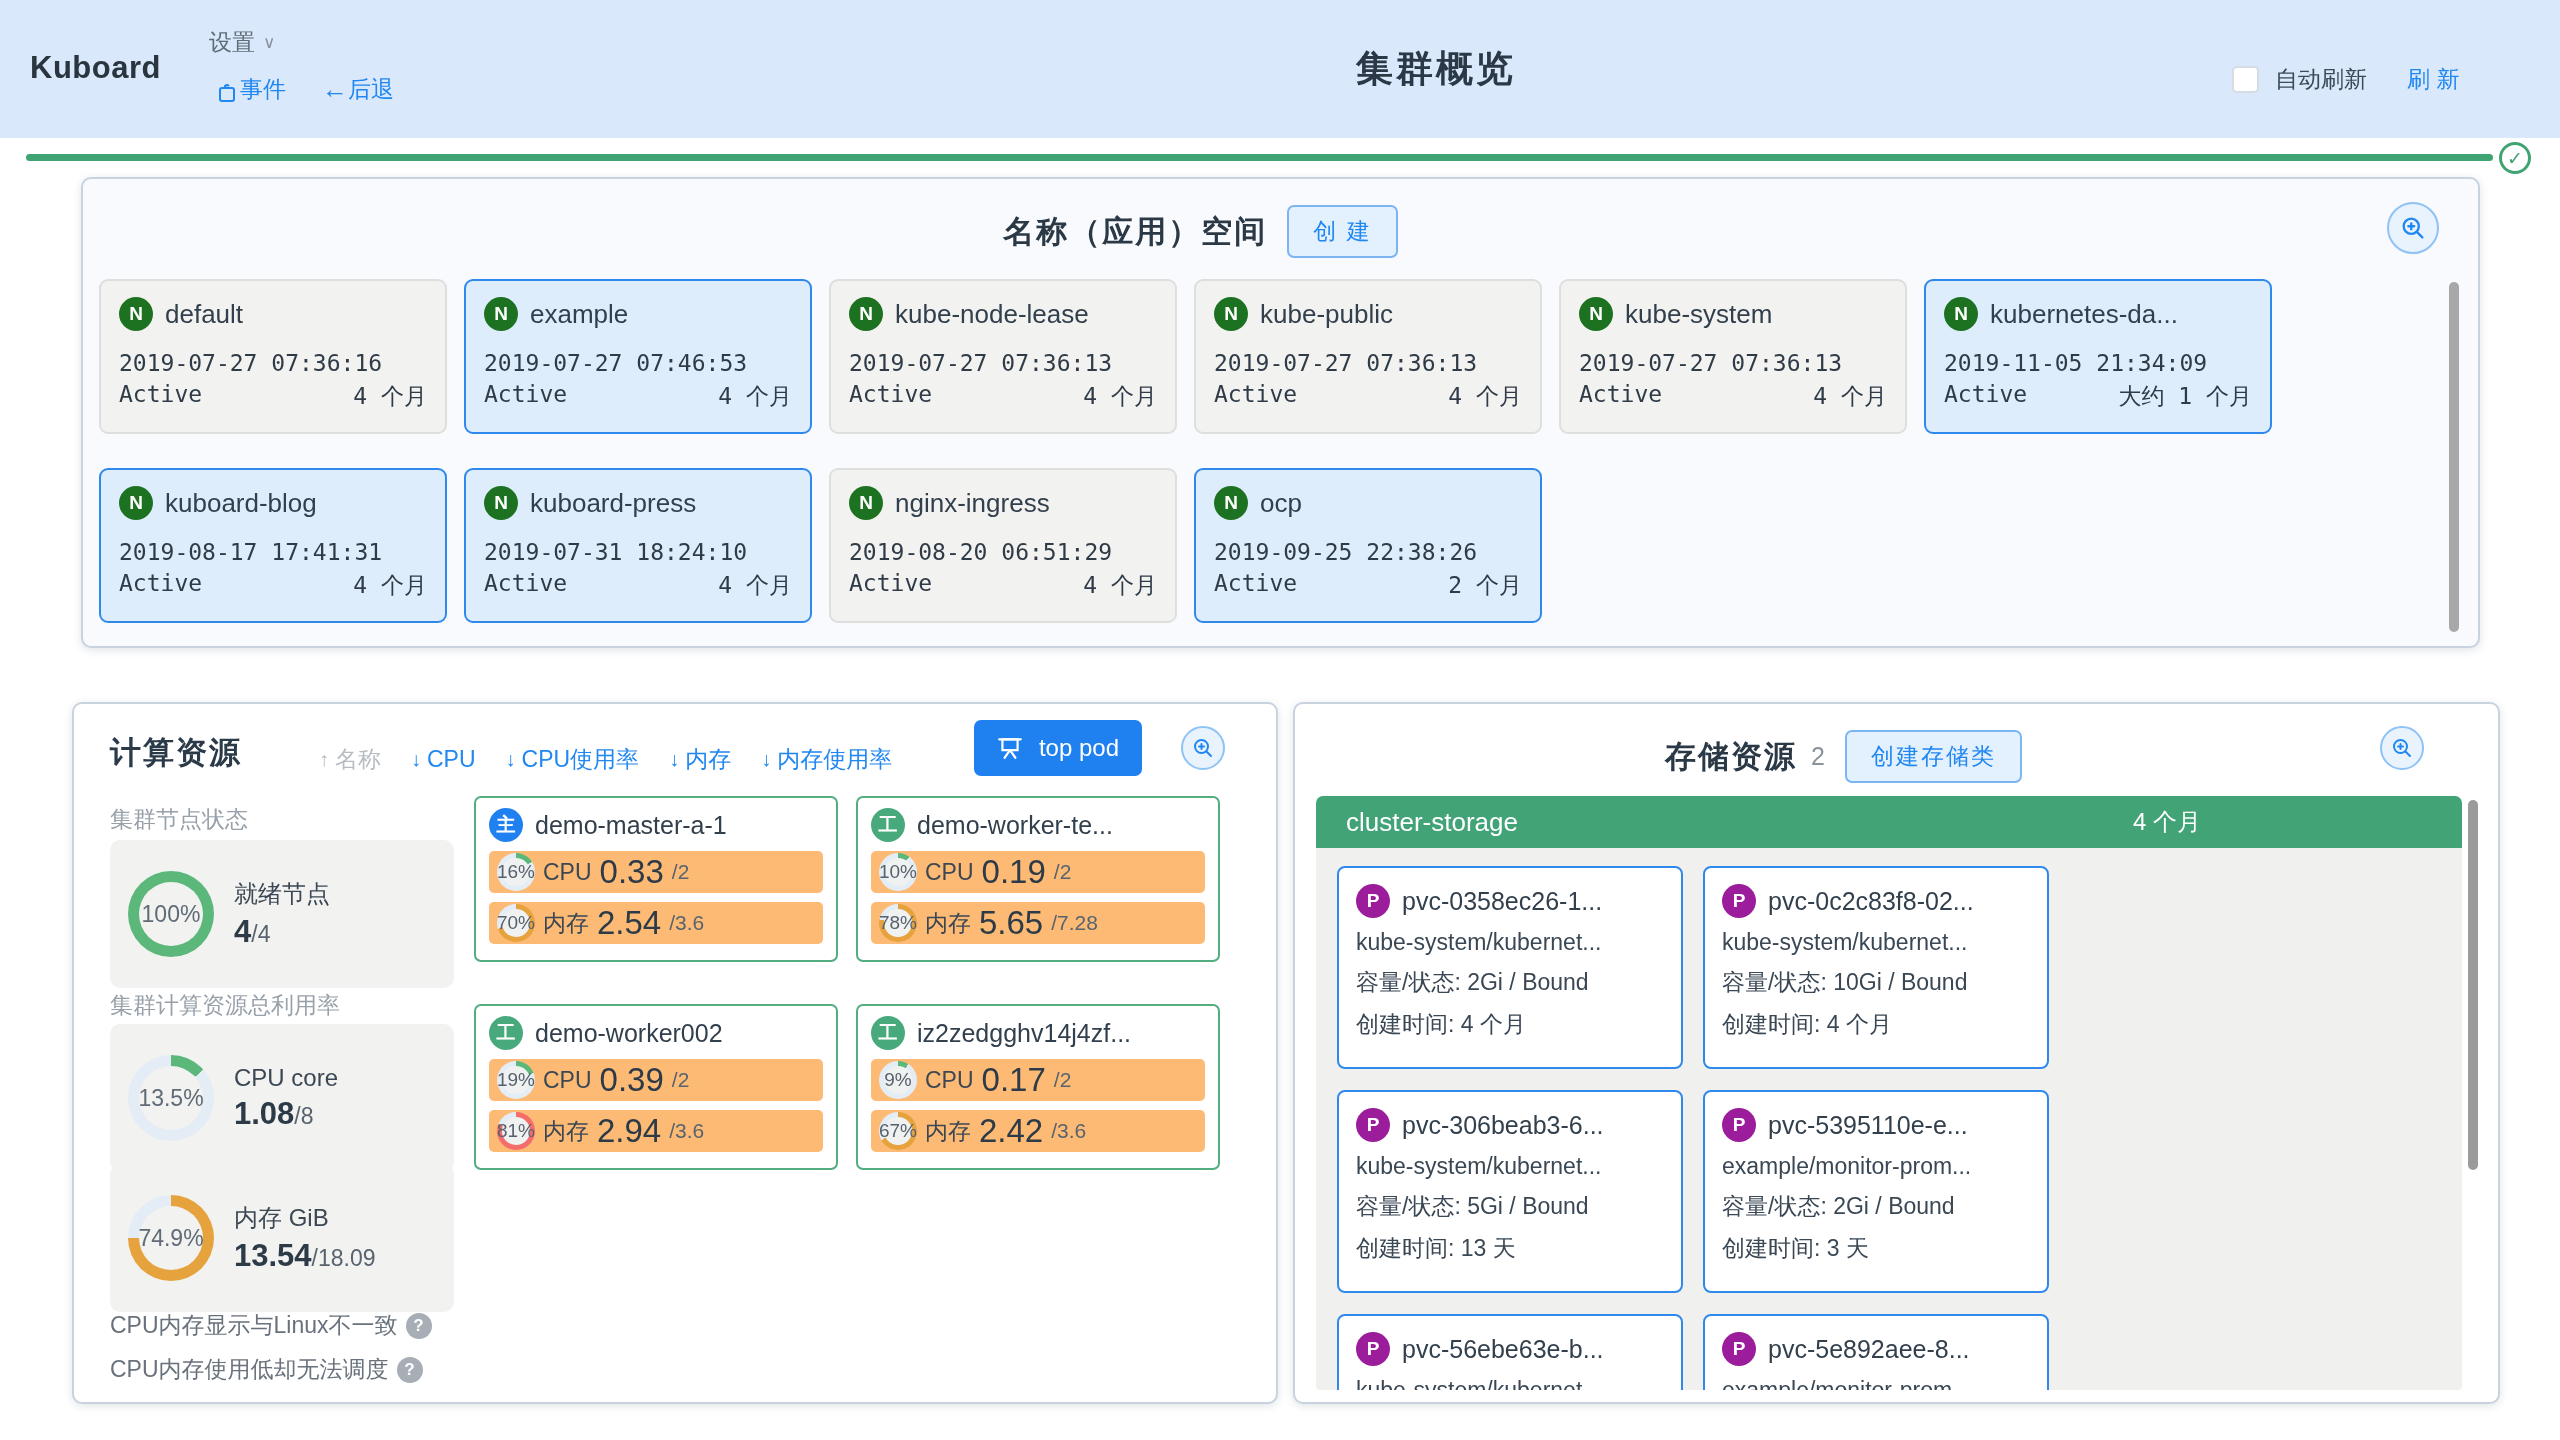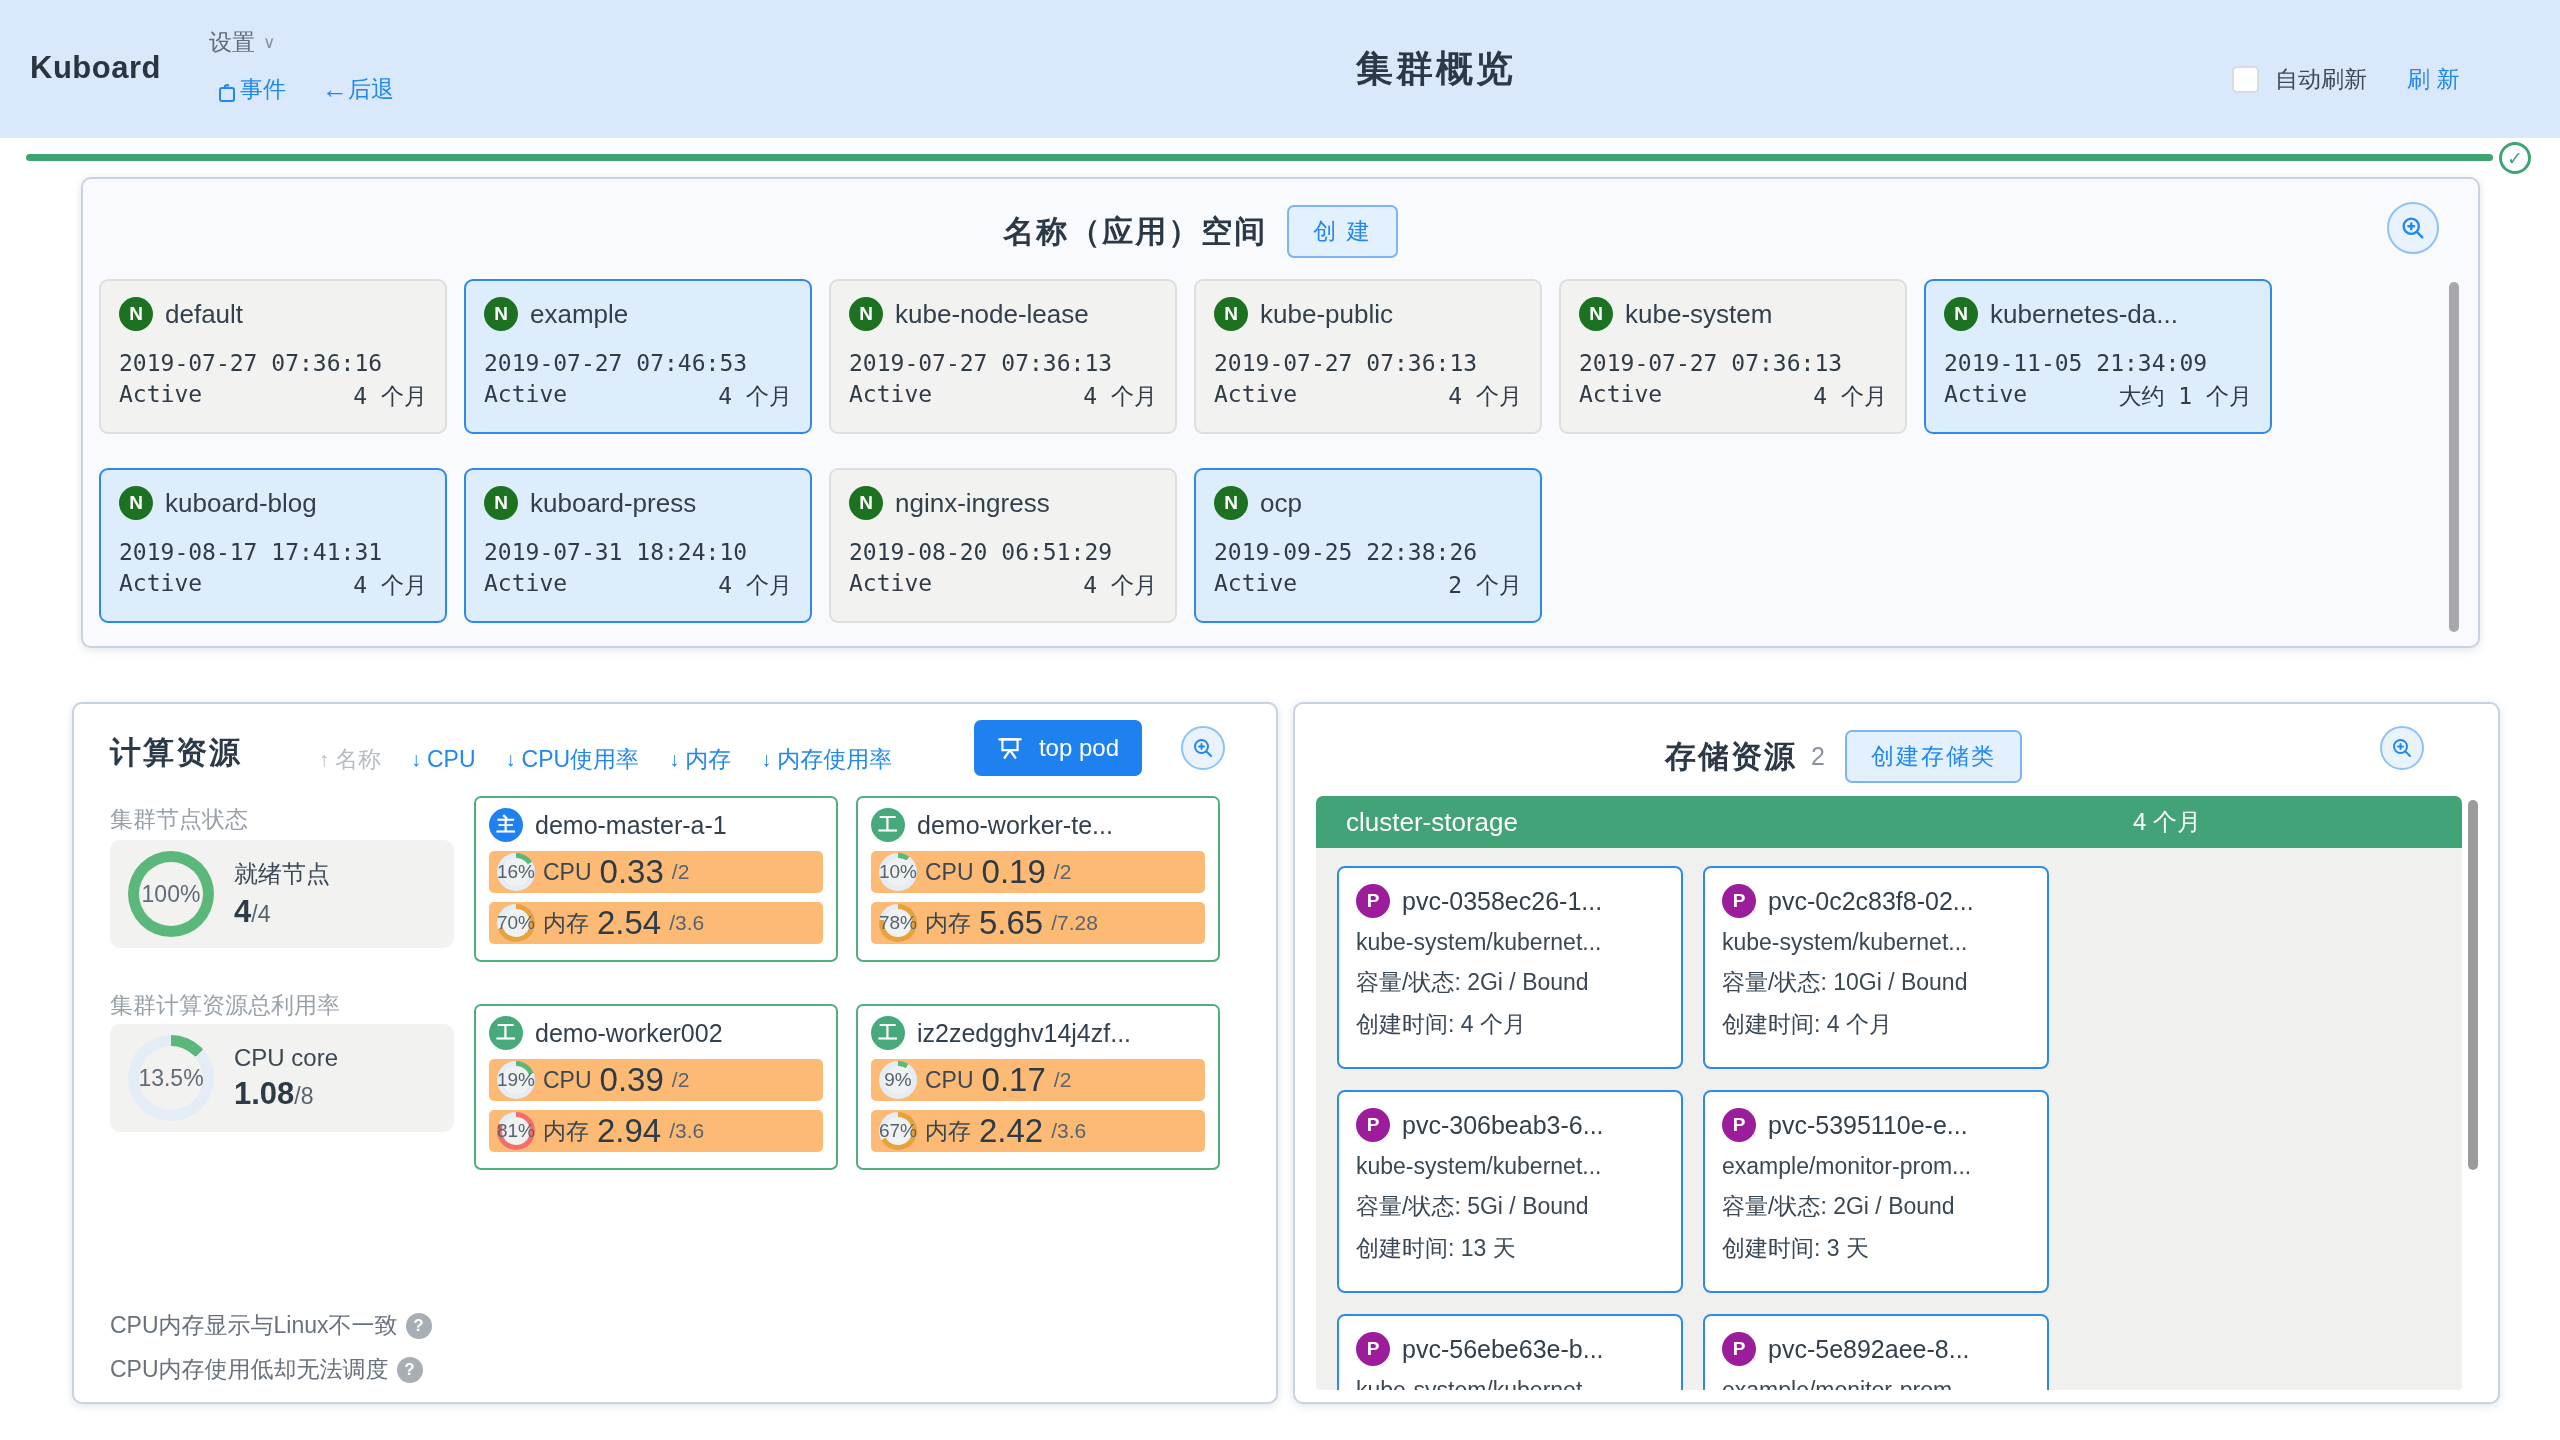--- a/index.html
+++ b/index.html
@@ -66,21 +66,21 @@
   
   .cp-title { position:absolute; left:36px; top:28px; font-size:31px; font-weight:bold; letter-spacing:2px; }
   .sort-row { position:absolute; left:245px; top:40px; display:flex; gap:30px; font-size:23px; }
   .sort-item { display:flex; align-items:center; gap:6px; color:#2187f1; cursor:pointer; }
   .sort-item.muted { color:#b6bcc2; }
   .sort-arrow { font-size:20px; }
   .top-pod { position:absolute; left:900px; top:16px; width:168px; height:56px; background:#1f80f0; border:none; border-radius:7px;
     color:#fff; font-size:24px; font-family:inherit; display:flex; align-items:center; justify-content:center; gap:16px; cursor:pointer; }
   .top-pod svg { width:26px; height:26px; stroke:#fff; fill:none; stroke-width:2; stroke-linecap:round; }
   .sum-label { position:absolute; left:36px; font-size:23px; color:#98a1aa; }
-  .sum-box { position:absolute; left:36px; width:344px; height:108px; background:#f2f2f0; border-radius:10px;
+  .sum-box { position:absolute; left:36px; width:344px; height:148px; background:#f2f2f0; border-radius:10px;
     display:flex; align-items:center; gap:20px; padding-left:18px; }
   .sum-name { font-size:24px; color:#3b4854; margin-bottom:4px; }
   .sum-val b { font-size:31px; color:#2d3a48; }
   .sum-val span { font-size:23px; color:#57646f; }
   .footnote { position:absolute; left:36px; display:flex; align-items:center; gap:8px; font-size:23px; color:#69727c; }
   .q-icon { width:26px; height:26px; border-radius:50%; background:#a8aeb5; color:#fff; font-size:17px; font-weight:bold;
     display:inline-flex; align-items:center; justify-content:center; cursor:pointer; }
   .node-card { position:absolute; width:364px; height:166px; background:#fff; border:2px solid #52ad80; border-radius:7px;
     padding:10px 13px; cursor:pointer; }
   .node-name-row { display:flex; align-items:center; gap:12px; }
@@ -331,20 +331,29 @@
   <div class="sum-box" style="top:320px;">
     <span class="ring ring-lg" style="--p: 13.5; --c: #5cb87a;">
         <b class="pct">13.5%</b>
       </span>
     <span>
       <div class="sum-name">CPU core</div>
       <div class="sum-val"><b>1.08</b><span>/8</span></div>
     </span>
   </div>
 
+  <div class="sum-box" style="top:460px;">
+    <span class="ring ring-lg" style="--p: 74.9; --c: #e6a23c;">
+        <b class="pct">74.9%</b>
+      </span>
+    <span>
+      <div class="sum-name">内存 GiB</div>
+      <div class="sum-val"><b>13.54</b><span>/18.09</span></div>
+    </span>
+  </div>
 
   <div class="footnote" style="top:606px;">
     <span>CPU内存显示与Linux不一致</span>
     <span class="q-icon">?</span>
   </div>
   <div class="footnote" style="top:650px;">
     <span>CPU内存使用低却无法调度</span>
     <span class="q-icon">?</span>
   </div>
 

